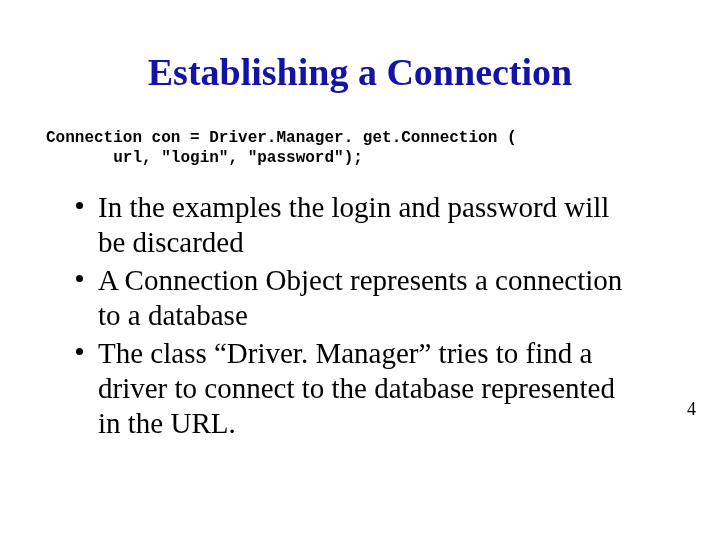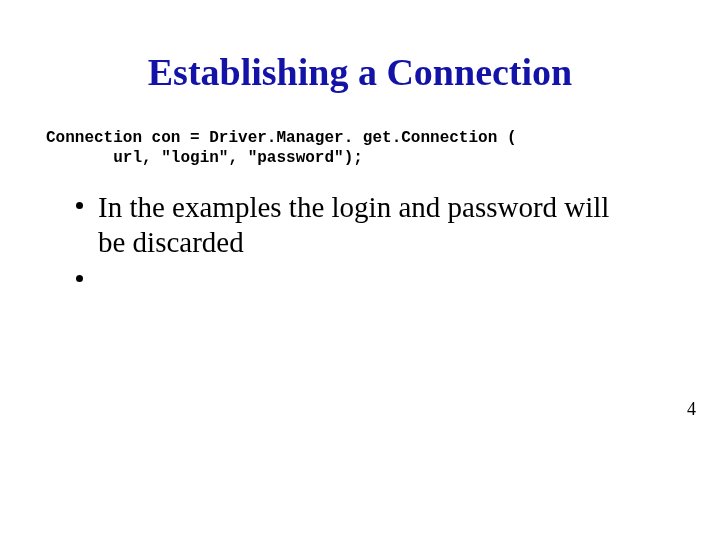--- a/index.html
+++ b/index.html
@@ -76,18 +76,23 @@
   <div class="code-block"><span>Connection con = Driver.Manager. get.Connection (</span>
 <span>       url, "login", "password");</span></div>
 
   <div class="bullets">
     <div class="bullet-item">
       <span class="dot"></span>
       <span>In the examples the login and password will be discarded</span>
     </div>
     <div class="bullet-item">
       <span class="dot"></span>
+      <span>A Connection Object represents a connection to a database</span>
+    </div>
+    <div class="bullet-item">
+      <span class="dot"></span>
+      <span>The class “Driver. Manager” tries to find a driver to connect to the database represented in the URL.</span>
     </div>
   </div>
 
   <div class="page-num">4</div>
 
 </div>
 
 </body></html>

